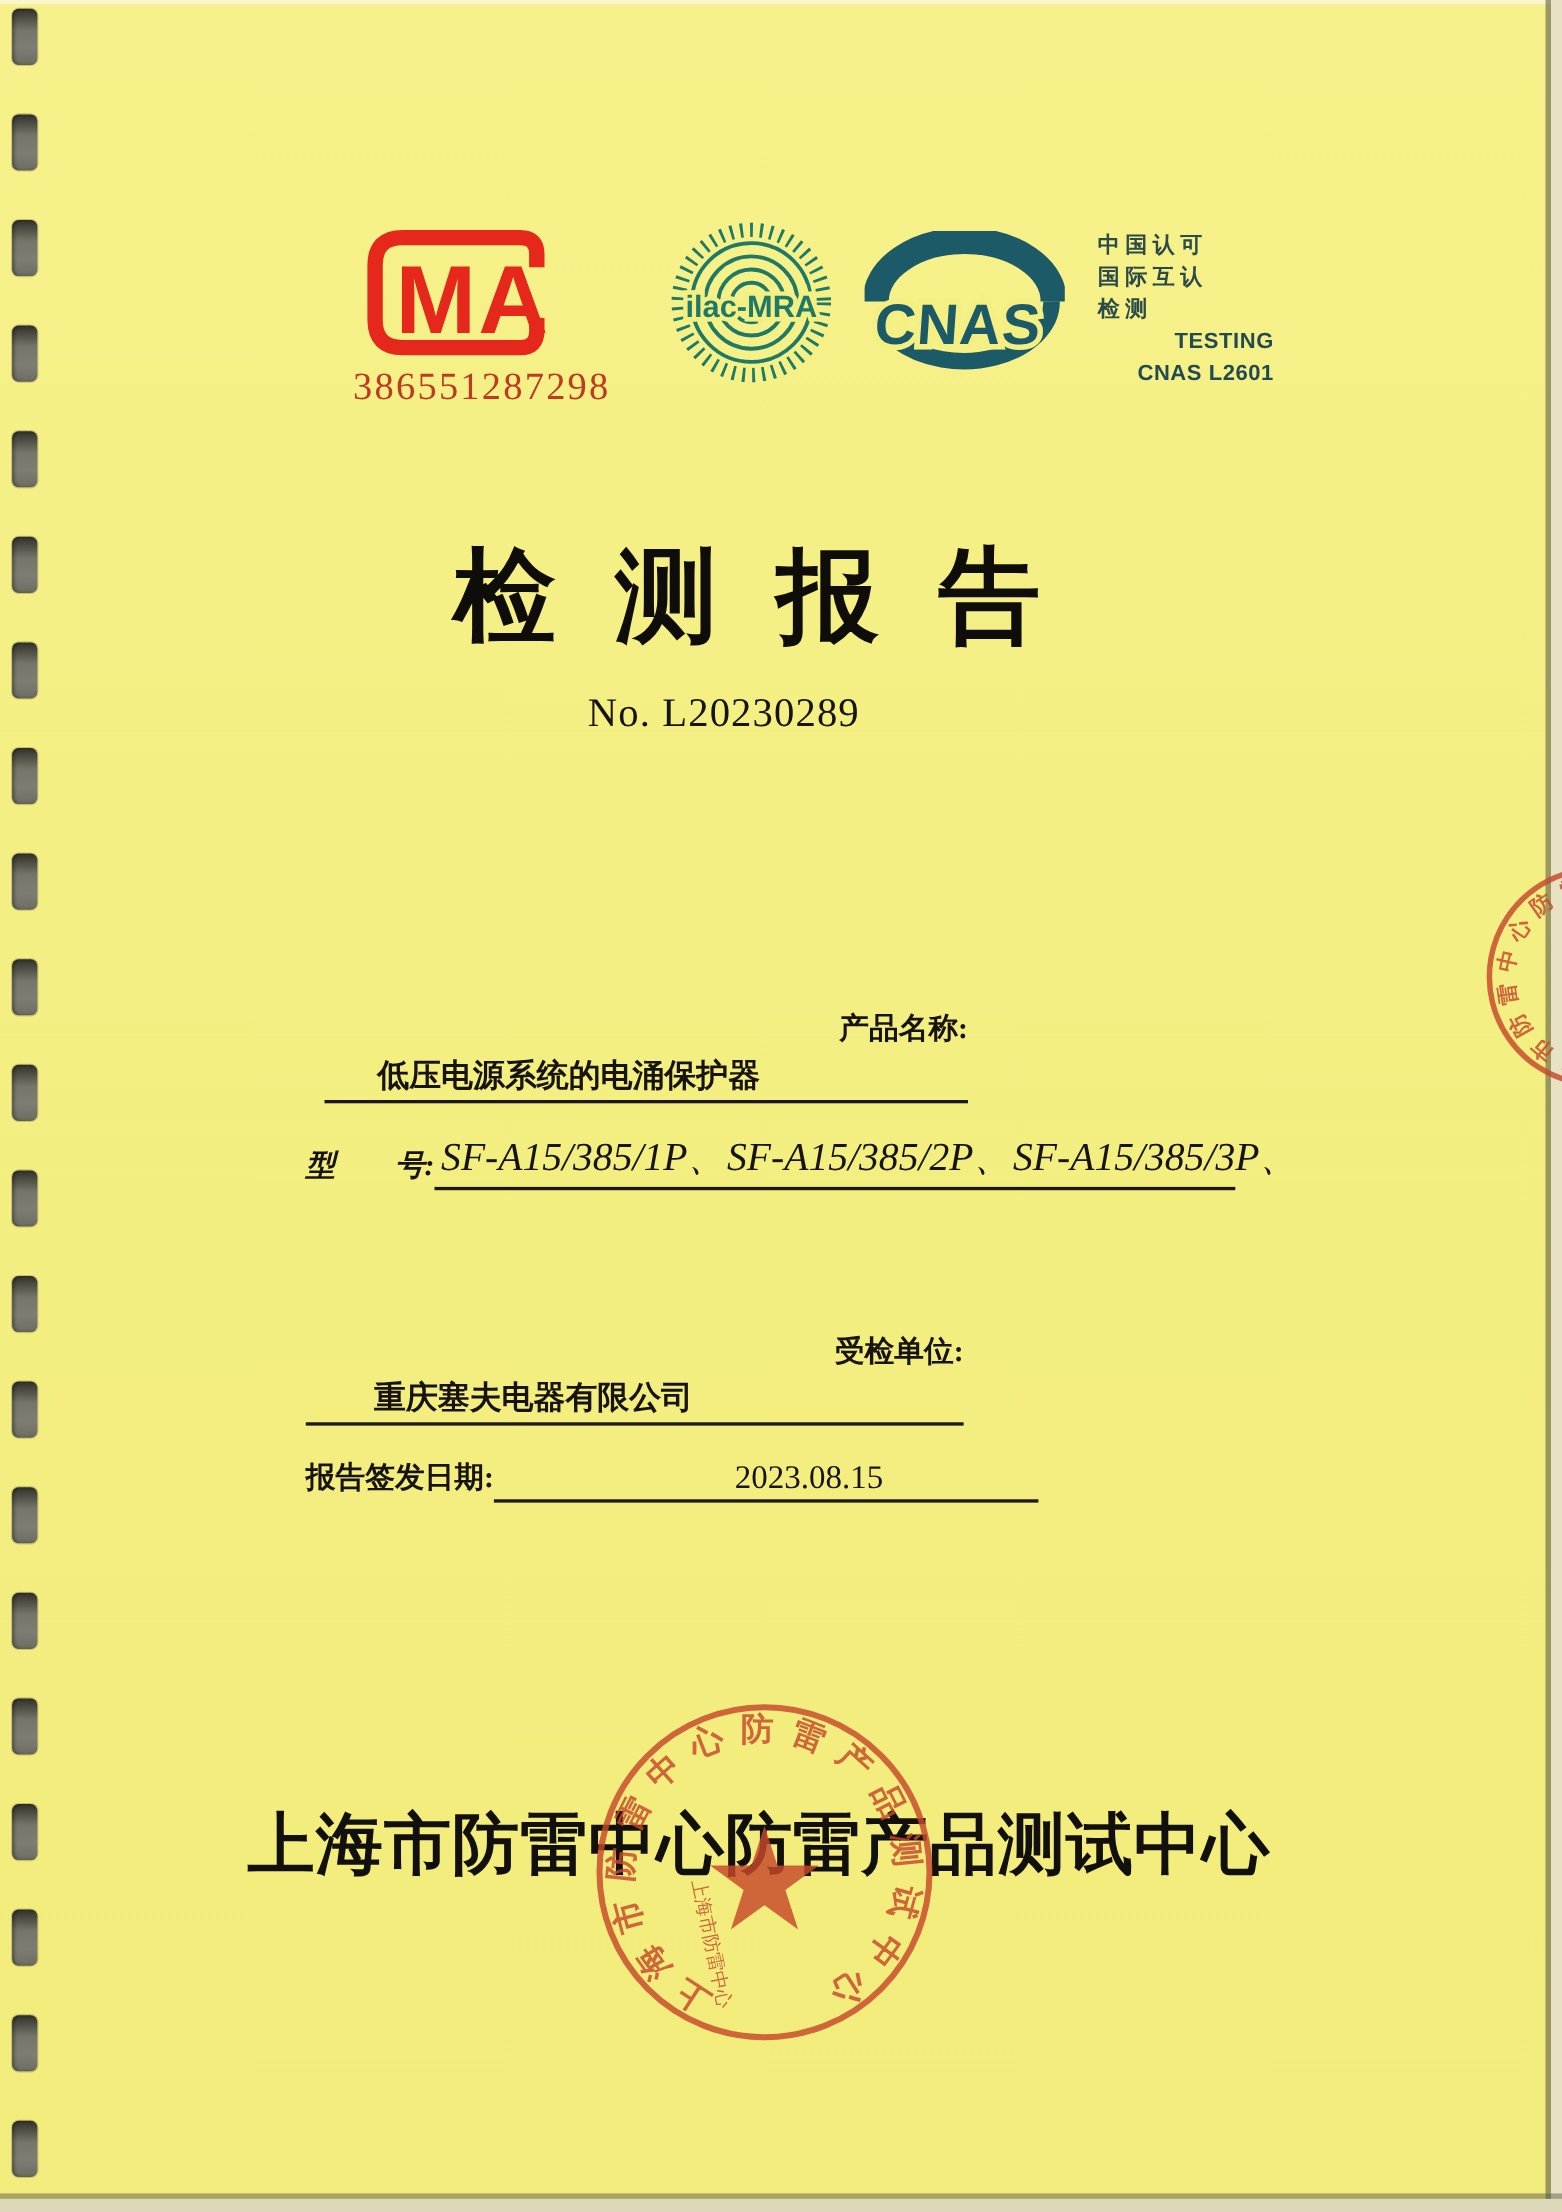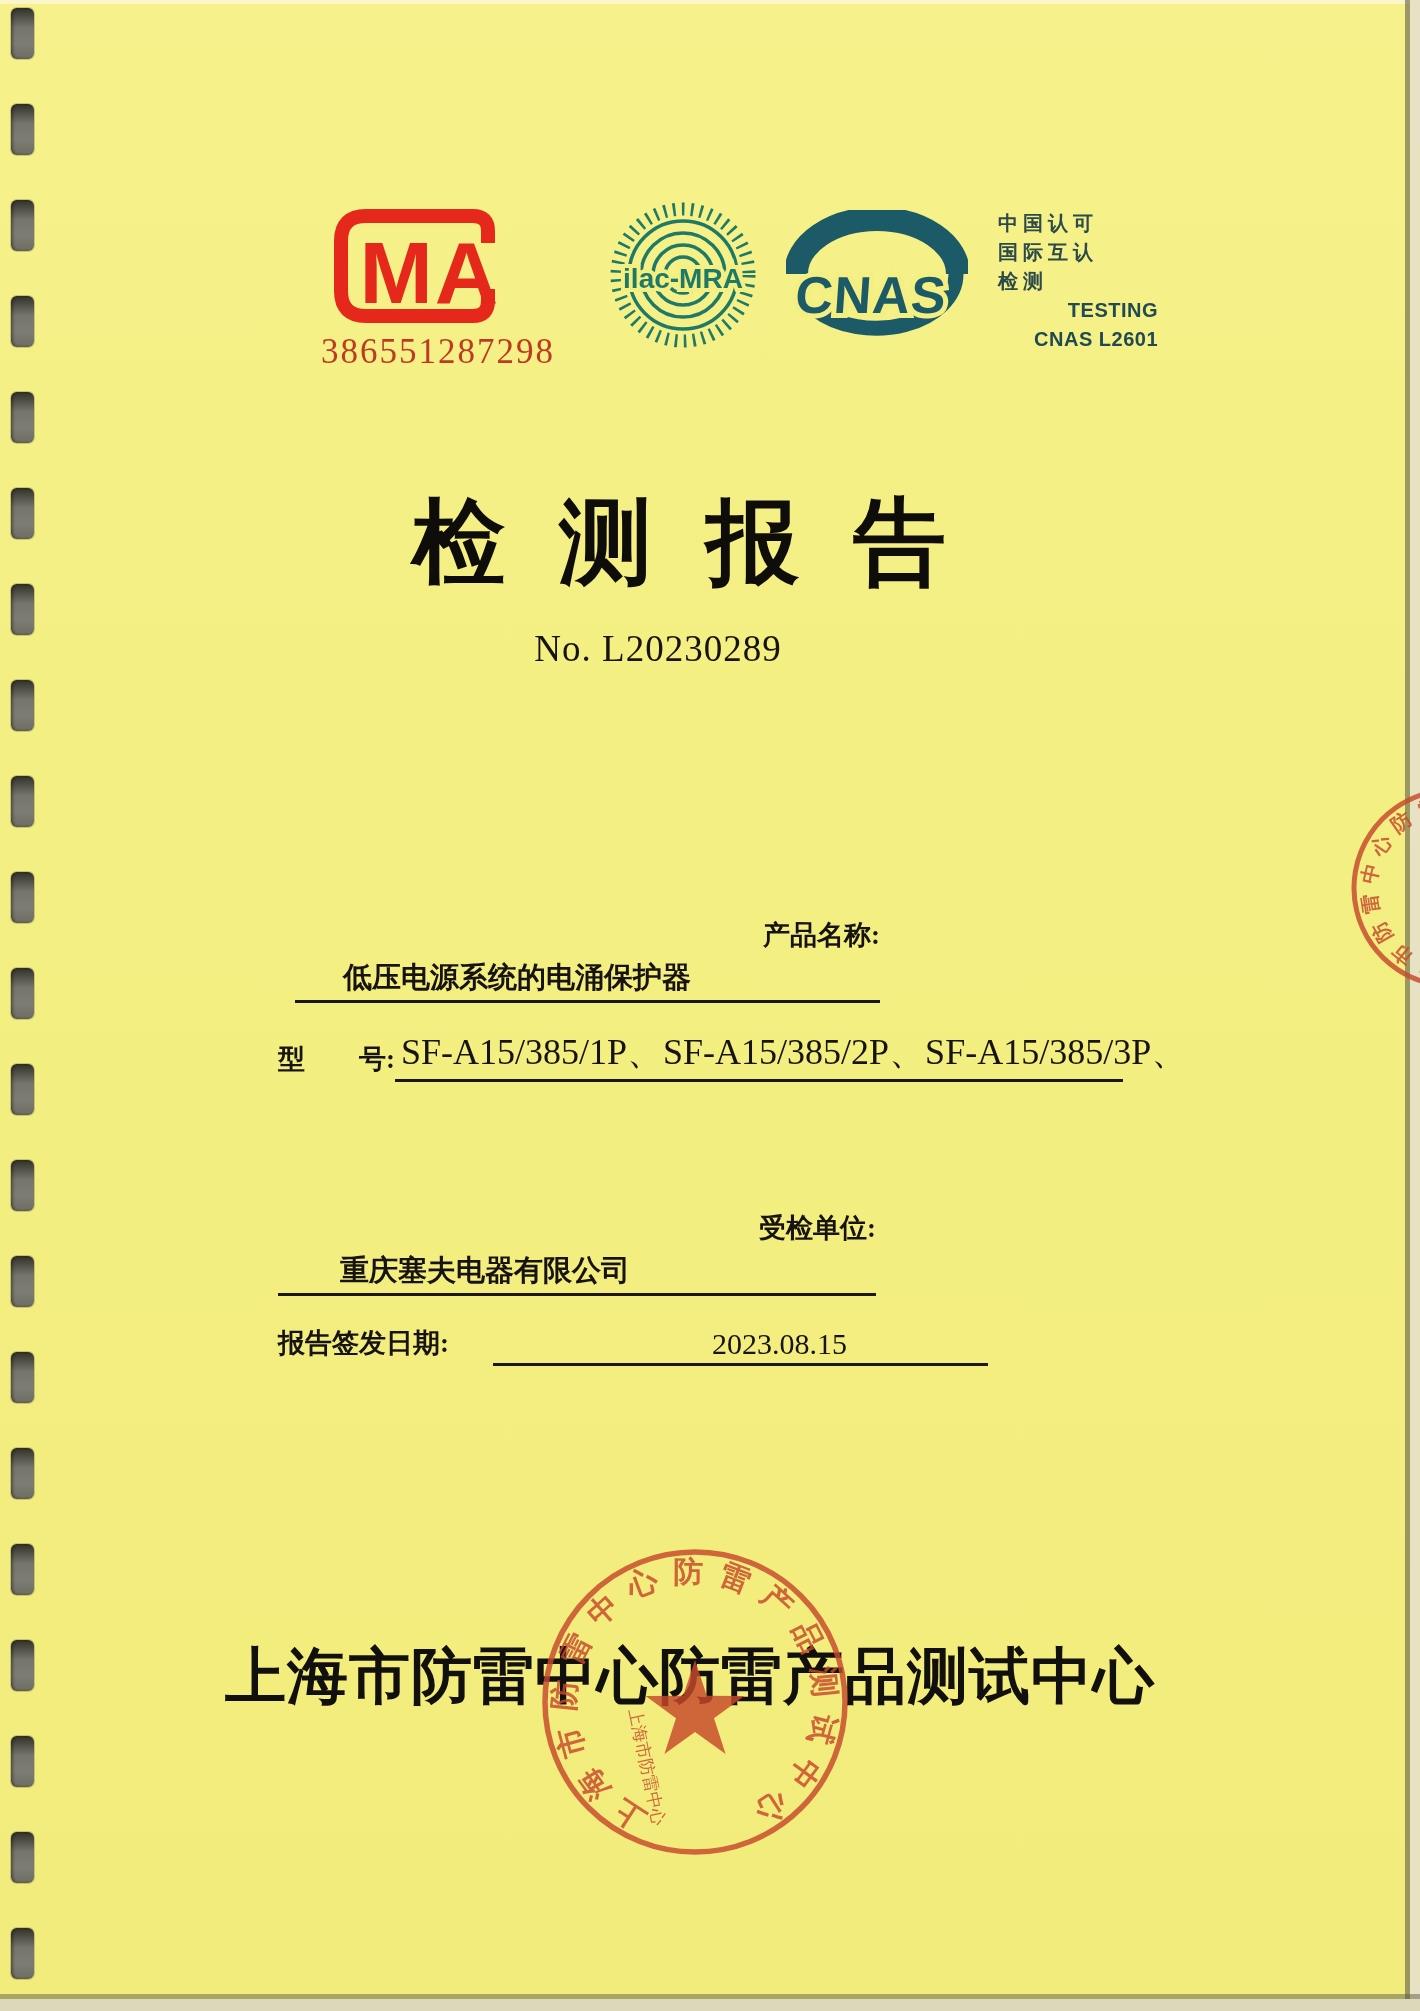--- a/index.html
+++ b/index.html
@@ -44,27 +44,27 @@
     font-size:37px;letter-spacing:1px;
   }
   
   .row{position:absolute;display:flex;align-items:flex-end;}
   .row .lbl{font-weight:bold;font-size:27px;white-space:nowrap;padding-bottom:5px;}
   .row .uline{border-bottom:3px solid #1b1710;padding-bottom:2px;white-space:nowrap;}
   .val-zh{font-weight:bold;font-size:29px;}
   .val-lat{font-size:36px;}
   .r-product{left:295px;top:917px;flex-direction:column;}
   .r-product .uline{width:537px;padding-left:48px;}
-  .r-model1{left:278px;top:1028px;}
+  .r-model1{left:278px;top:1028px;font-style:italic;}
   .r-model1 .uline{width:722px;padding-left:6px;}
   .r-model2{left:388px;top:1100px;}
   .r-model2 .uline{width:752px;padding-left:6px;}
   .r-client{left:278px;top:1210px;flex-direction:column;}
   .r-client .uline{width:536px;padding-left:62px;}
-  .r-date{left:278px;top:1325px;gap:44px;}
+  .r-date{left:278px;top:1325px;}
   .r-date .uline{width:417px;padding-left:78px;font-size:30px;text-align:center;}
   
   .org{
     position:absolute;left:0;top:1636px;width:1380px;text-align:center;
     font-size:61px;font-weight:bold;color:#12100c;letter-spacing:1px;
   }
   .stamp{position:absolute;opacity:.82;}
   .stamp-bottom{left:515px;top:1522px;width:360px;height:360px;}
   .stamp-edge{left:1332px;top:768px;width:240px;height:240px;}
 </style>

